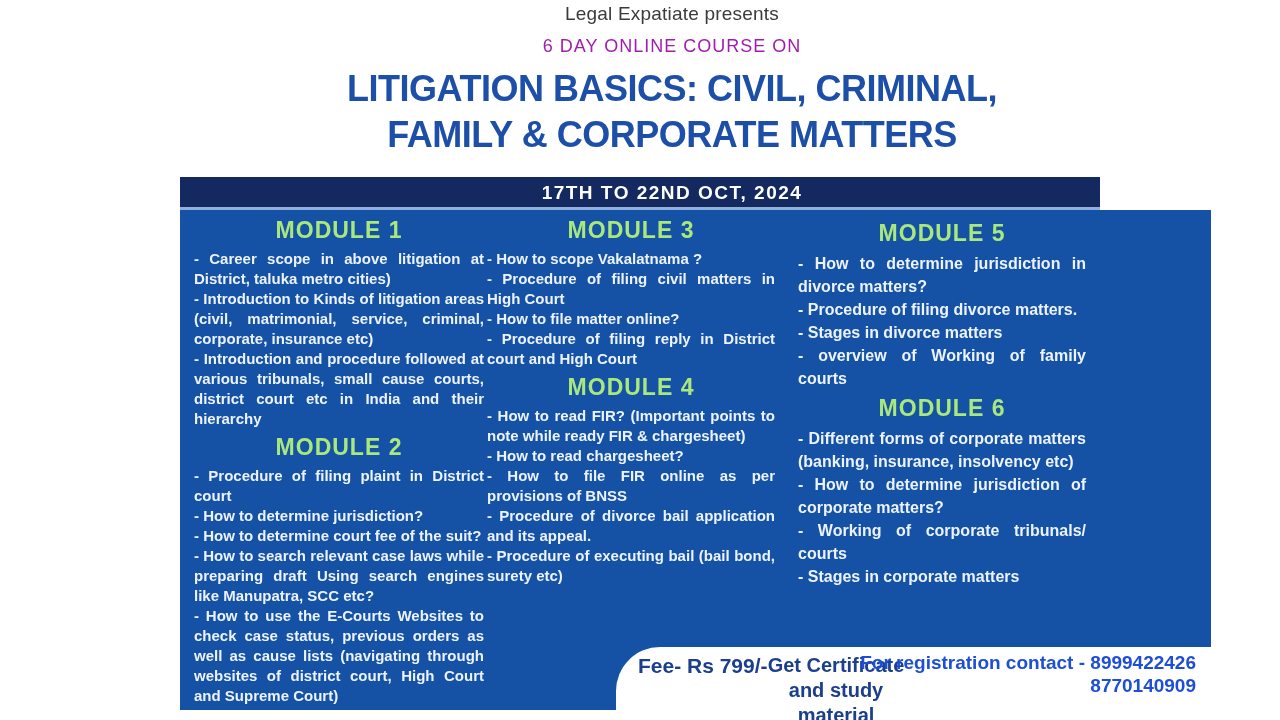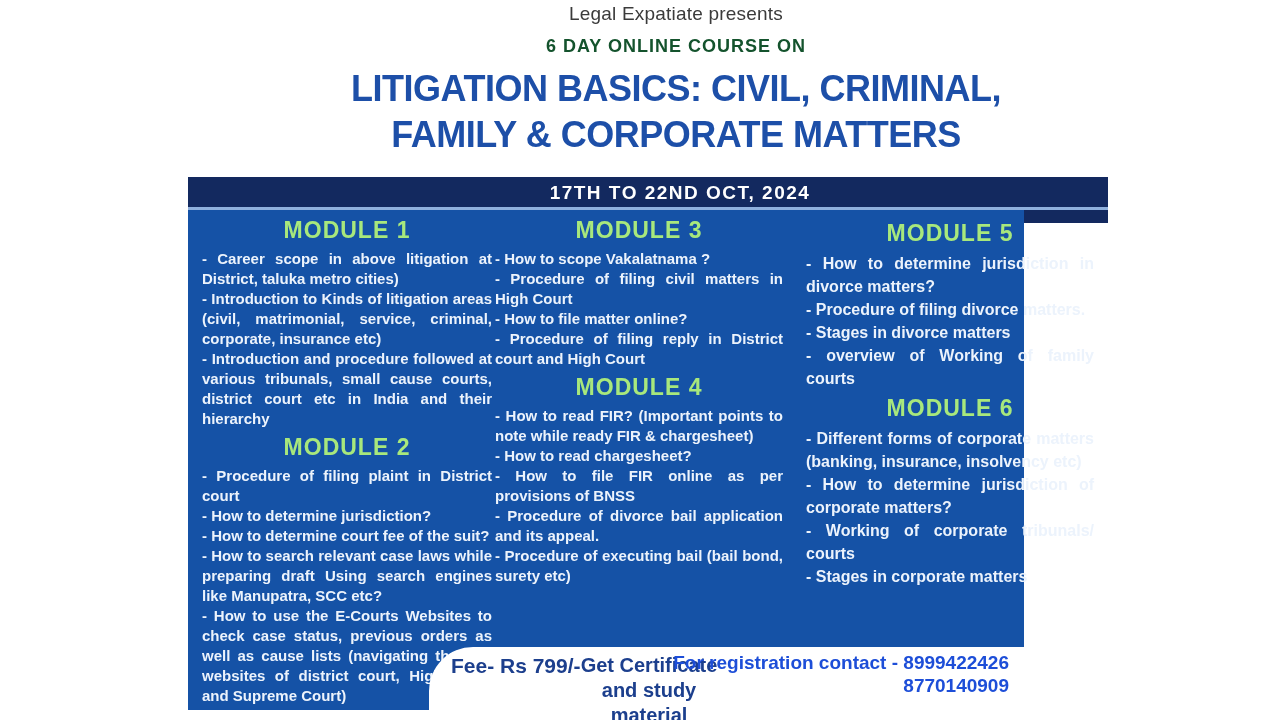--- a/index.html
+++ b/index.html
@@ -2,38 +2,38 @@
 <html><head>
 <meta charset="utf-8">
 <style>
   html,body{margin:0;padding:0;}
   body{
     width:1280px;height:720px;position:relative;overflow:hidden;
     background:#ffffff;
     font-family:"Liberation Sans","DejaVu Sans",sans-serif;
     -webkit-font-smoothing:antialiased;
   }
-  .poster{position:absolute;inset:0;background:#ffffff;margin-left:8px;}
+  .poster{position:absolute;inset:0;background:#ffffff;}
 
   
   .header-wrap{position:absolute;left:64px;right:0;top:0;text-align:center;}
   .presenter{margin-top:3px;font-size:19px;color:#3b3b3b;letter-spacing:0.2px;}
-  .course-line{margin-top:11px;font-size:18px;font-weight:bold;color:#14532d;letter-spacing:1px;}
+  .course-line{margin-top:11px;font-size:18px;font-weight:normal;color:#a21caf;letter-spacing:1px;}
   .main-title{margin-top:9px;font-size:36px;line-height:46px;font-weight:bold;
     color:#1d4fa8;letter-spacing:-0.5px;}
 
   
   .date-bar{position:absolute;left:180px;top:177px;width:920px;height:46px;
     background:#13295f;color:#ffffff;font-weight:bold;font-size:19px;
     letter-spacing:1.5px;text-align:center;line-height:31px;padding-left:64px;
     box-sizing:border-box;}
   .date-gap{position:absolute;left:180px;top:207px;width:920px;height:3px;background:#8fb0dd;}
 
   
-  .panel{position:absolute;left:180px;top:210px;width:836px;height:500px;background:#1552a6;}
+  .panel{position:absolute;left:180px;top:210px;width:1019px;height:500px;background:#1552a6;padding-left:12px;}
   .col{position:absolute;top:0;}
   .col-1{left:14px;top:7px;width:290px;}
   .col-2{left:307px;top:7px;width:288px;}
   .col-3{left:618px;top:10px;width:288px;}
   .module-title{font-size:23px;line-height:26px;font-weight:bold;color:#a8e87c;
     letter-spacing:1px;text-align:center;margin:0 0 6px 0;}
   .module-block{margin:0;}
   .module-block + .module-block{margin-top:5px;}
   .module-items p{margin:0;color:#ecf3fc;font-weight:bold;text-align:justify;}
   .col-1 .module-items p,.col-2 .module-items p{font-size:15px;line-height:20px;}

